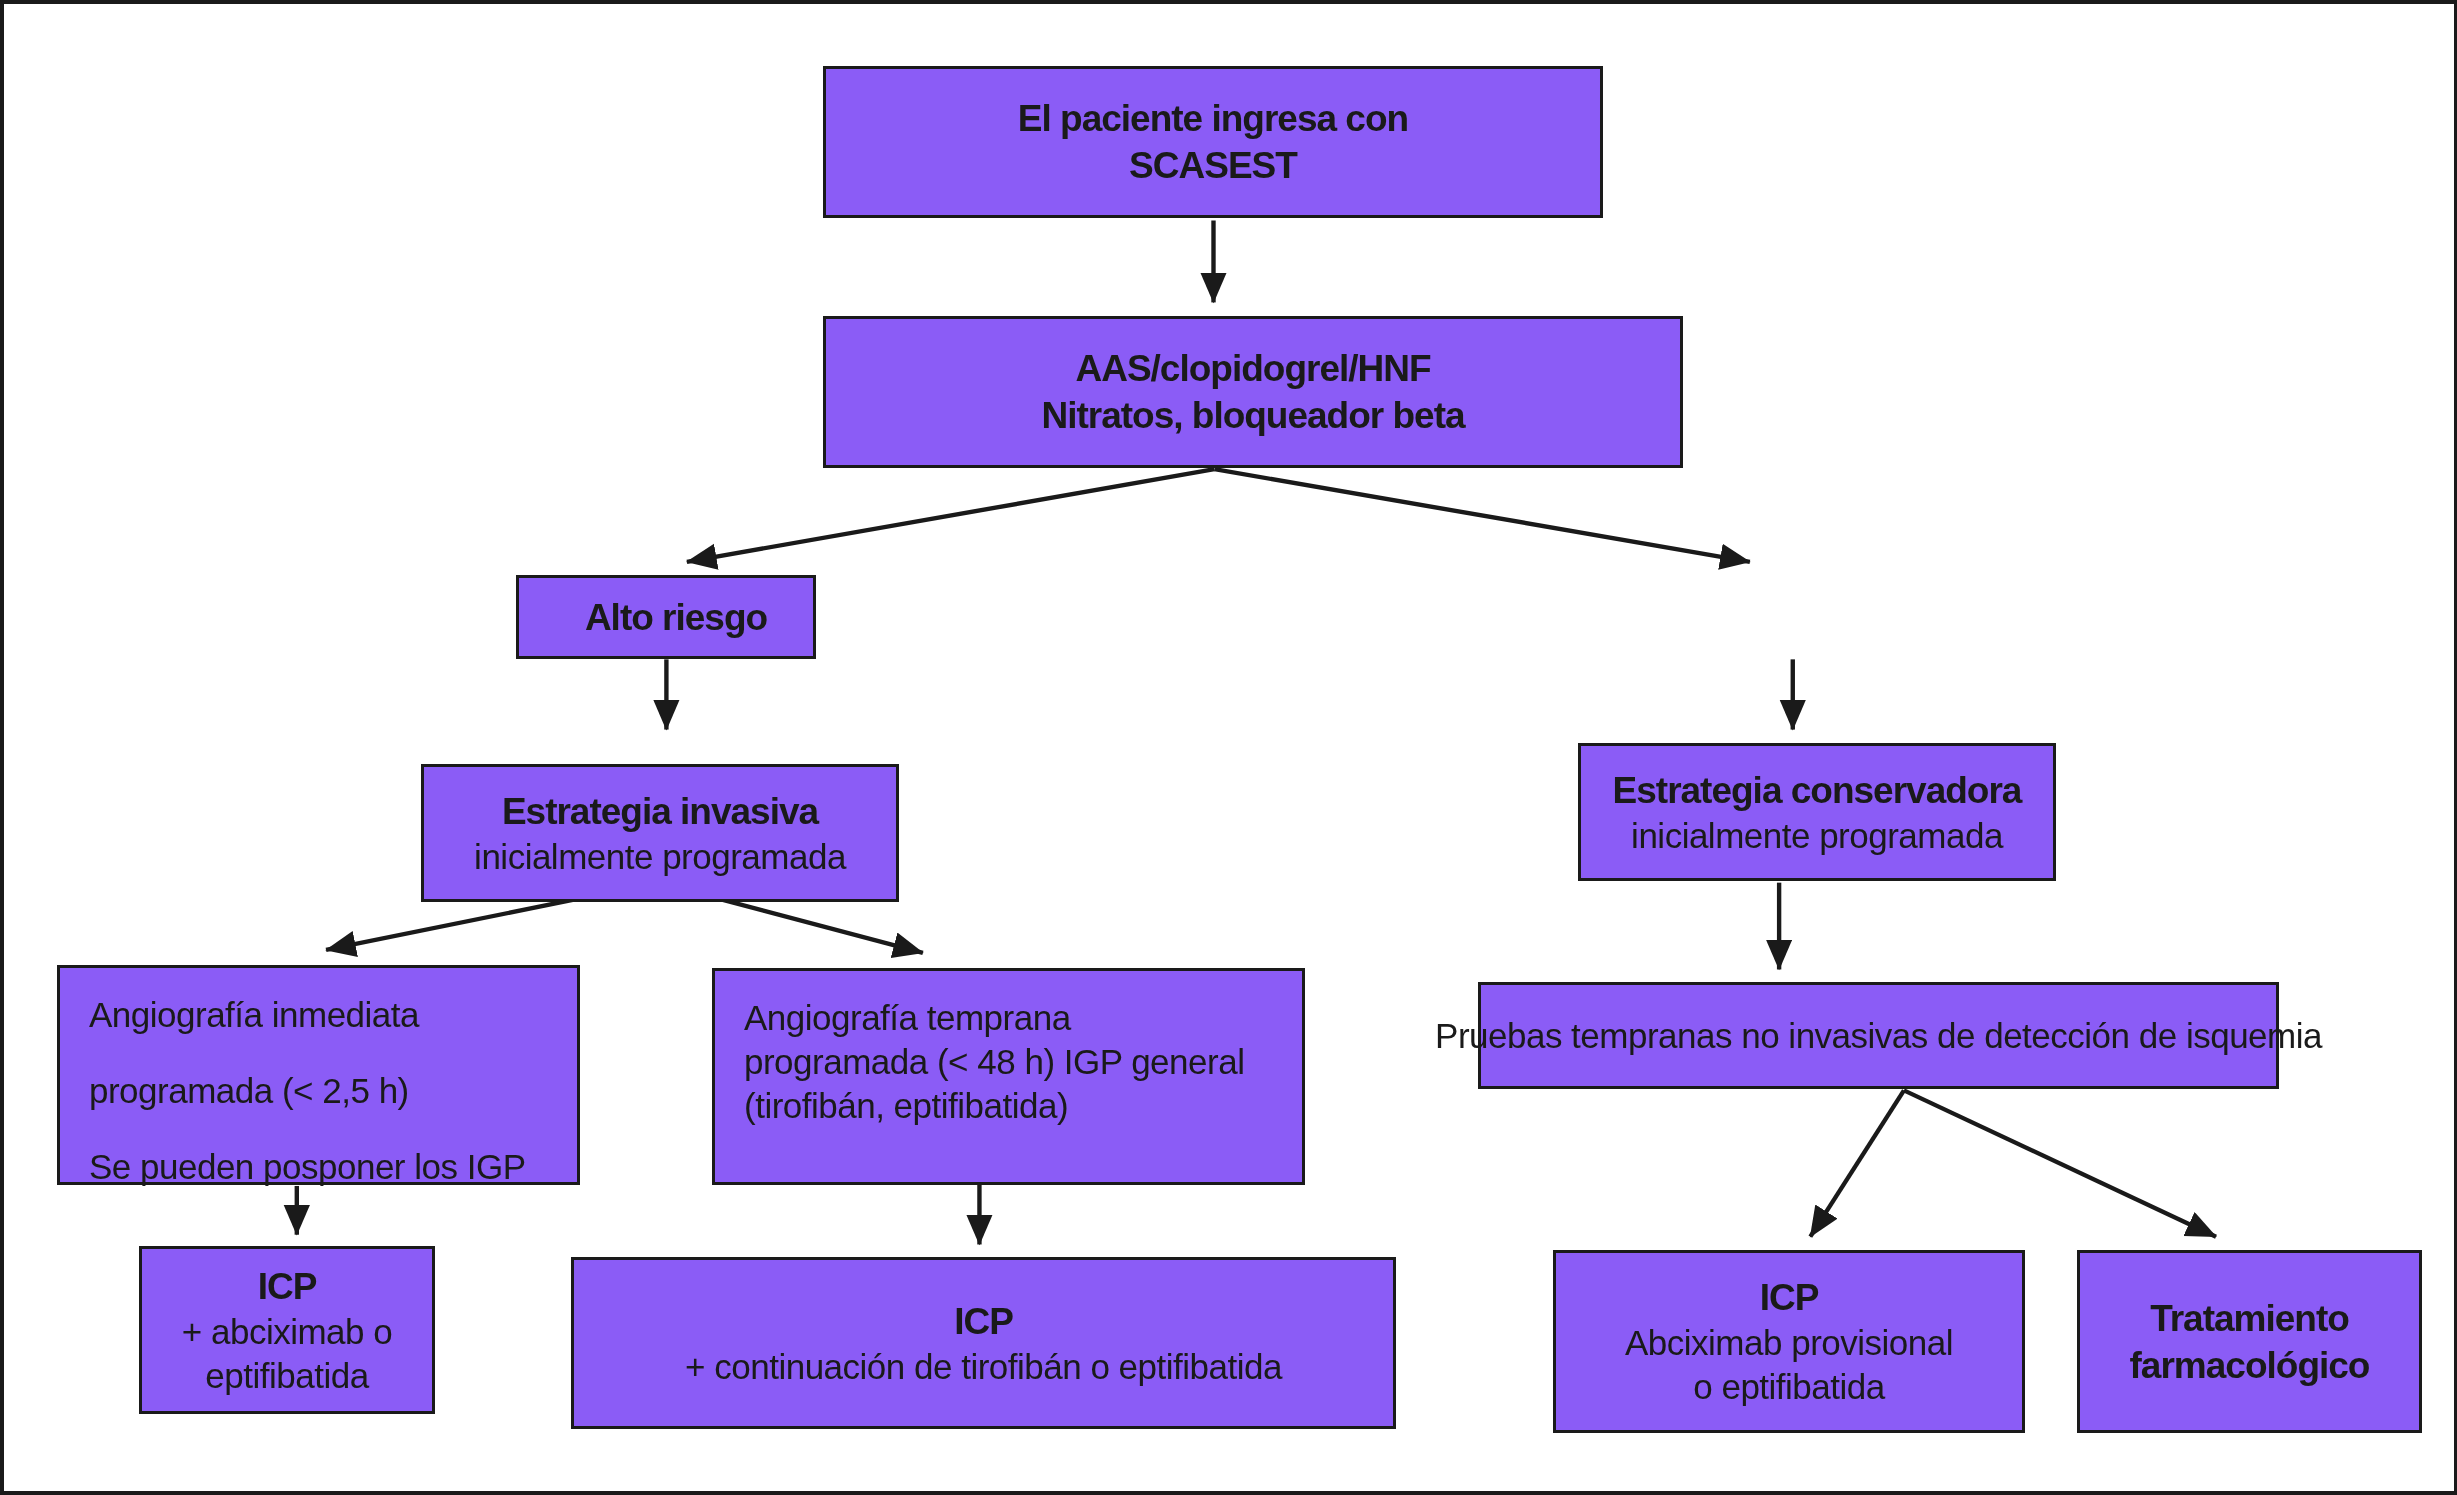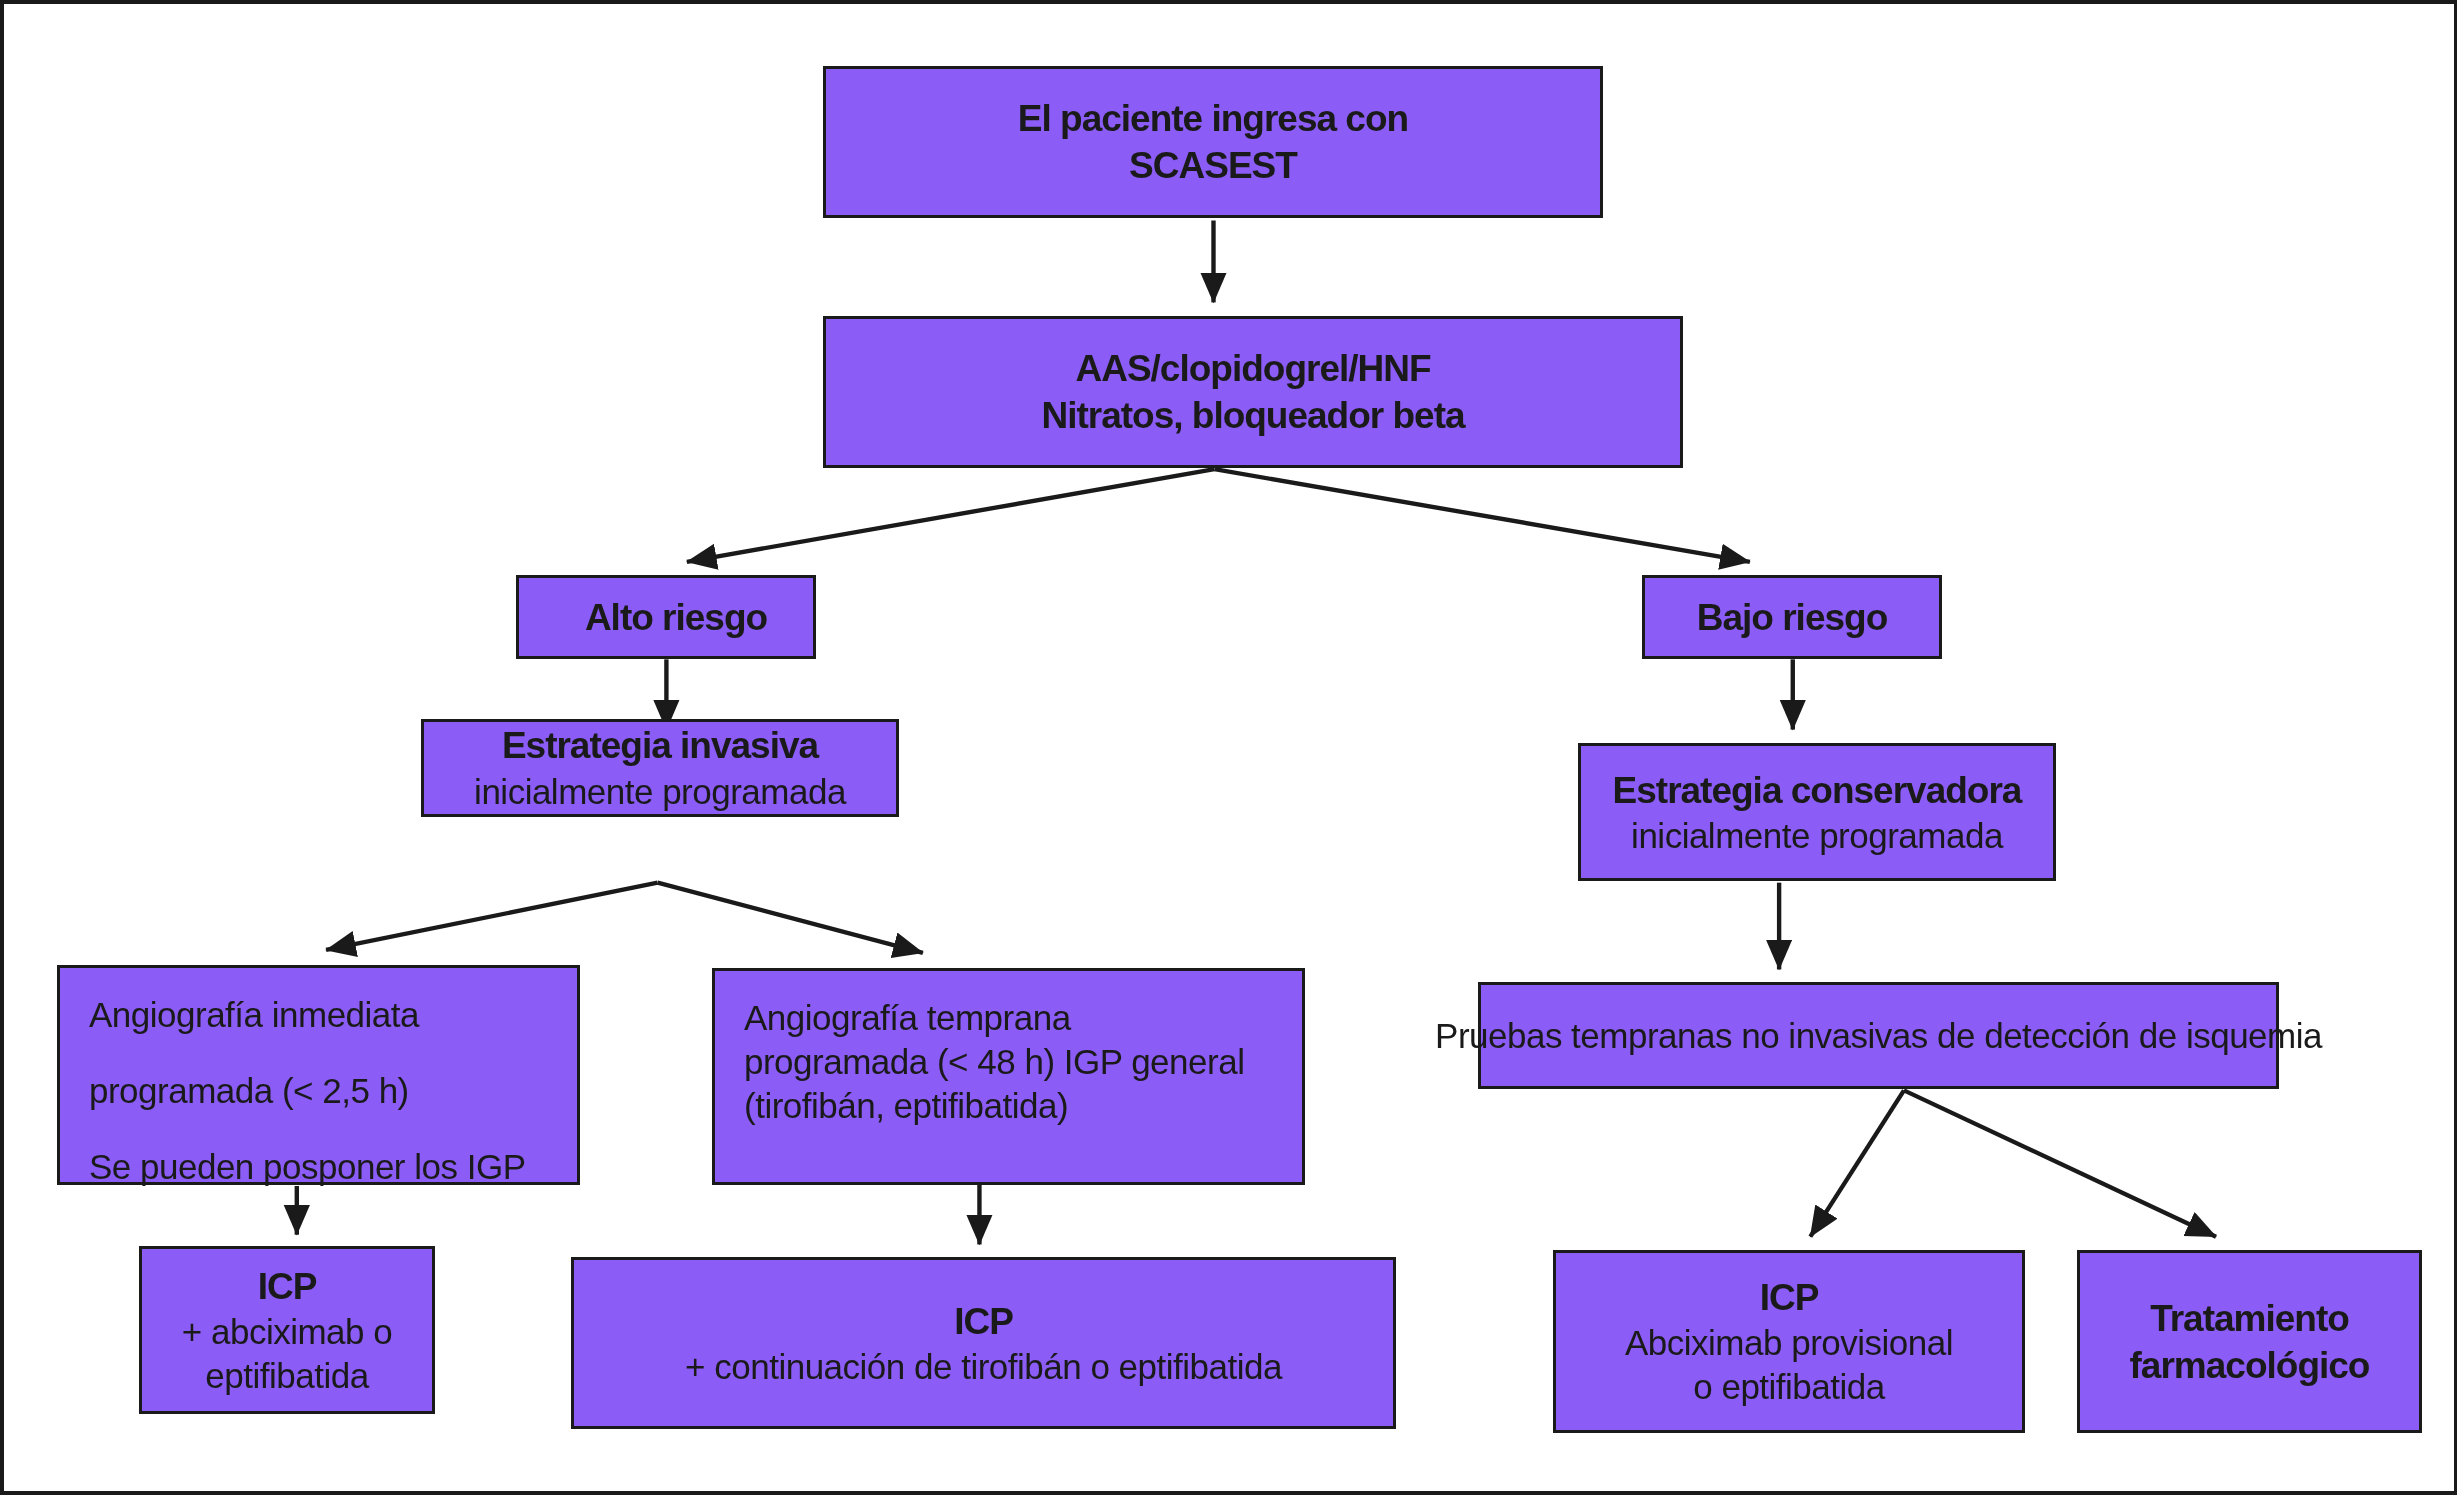--- a/index.html
+++ b/index.html
@@ -50,21 +50,21 @@
     align-items: flex-start;
     text-align: left;
     padding: 25px 15.6px 15.6px 29px;
   }
 
   
   #ingreso          { left: 819px;  top: 62px;   width: 780px;  height: 152px; }
   #medicacion       { left: 819px;  top: 312px;  width: 860px;  height: 152px; }
   #alto_riesgo      { left: 512px;  top: 571px;  width: 300px;  height: 84px; padding-left: 20px; }
   #bajo_riesgo      { left: 1638px; top: 571px;  width: 300px;  height: 84px; }
-  #invasiva         { left: 417px;  top: 715px;  width: 478px;  height: 98px; justify-content: space-between; }
+  #invasiva         { left: 417px;  top: 760px;  width: 478px;  height: 138px; }
   #conservadora     { left: 1574px; top: 739px;  width: 478px;  height: 138px; }
   #angio_inmediata  { left: 53px;   top: 961px;  width: 523px;  height: 220px; gap: 32px; }
   #angio_temprana   { left: 708px;  top: 964px;  width: 593px;  height: 217px; }
   #pruebas          { left: 1474px; top: 978px; width: 801px; height: 107px; }
   #icp_abciximab    { left: 135px;  top: 1242px; width: 296px;  height: 168px; }
   #icp_continuacion { left: 567px;  top: 1253px; width: 825px;  height: 172px; }
   #icp_provisional  { left: 1549px; top: 1246px; width: 472px;  height: 183px; }
   #tratamiento      { left: 2073px; top: 1246px; width: 345px;  height: 183px; }
 </style>
 </head>
@@ -99,23 +99,20 @@
 
   <div class="node" id="medicacion">
     <div class="b">AAS/clopidogrel/HNF</div>
     <div class="b">Nitratos, bloqueador beta</div>
   </div>
 
   <div class="node" id="alto_riesgo">
     <div class="b">Alto riesgo</div>
   </div>
 
-  <div class="node" id="bajo_riesgo">
-    <div class="b">Bajo riesgo</div>
-  </div>
 
   <div class="node" id="invasiva">
     <div class="b">Estrategia invasiva</div>
     <div class="r">inicialmente programada</div>
   </div>
 
   <div class="node" id="conservadora">
     <div class="b">Estrategia conservadora</div>
     <div class="r">inicialmente programada</div>
   </div>

